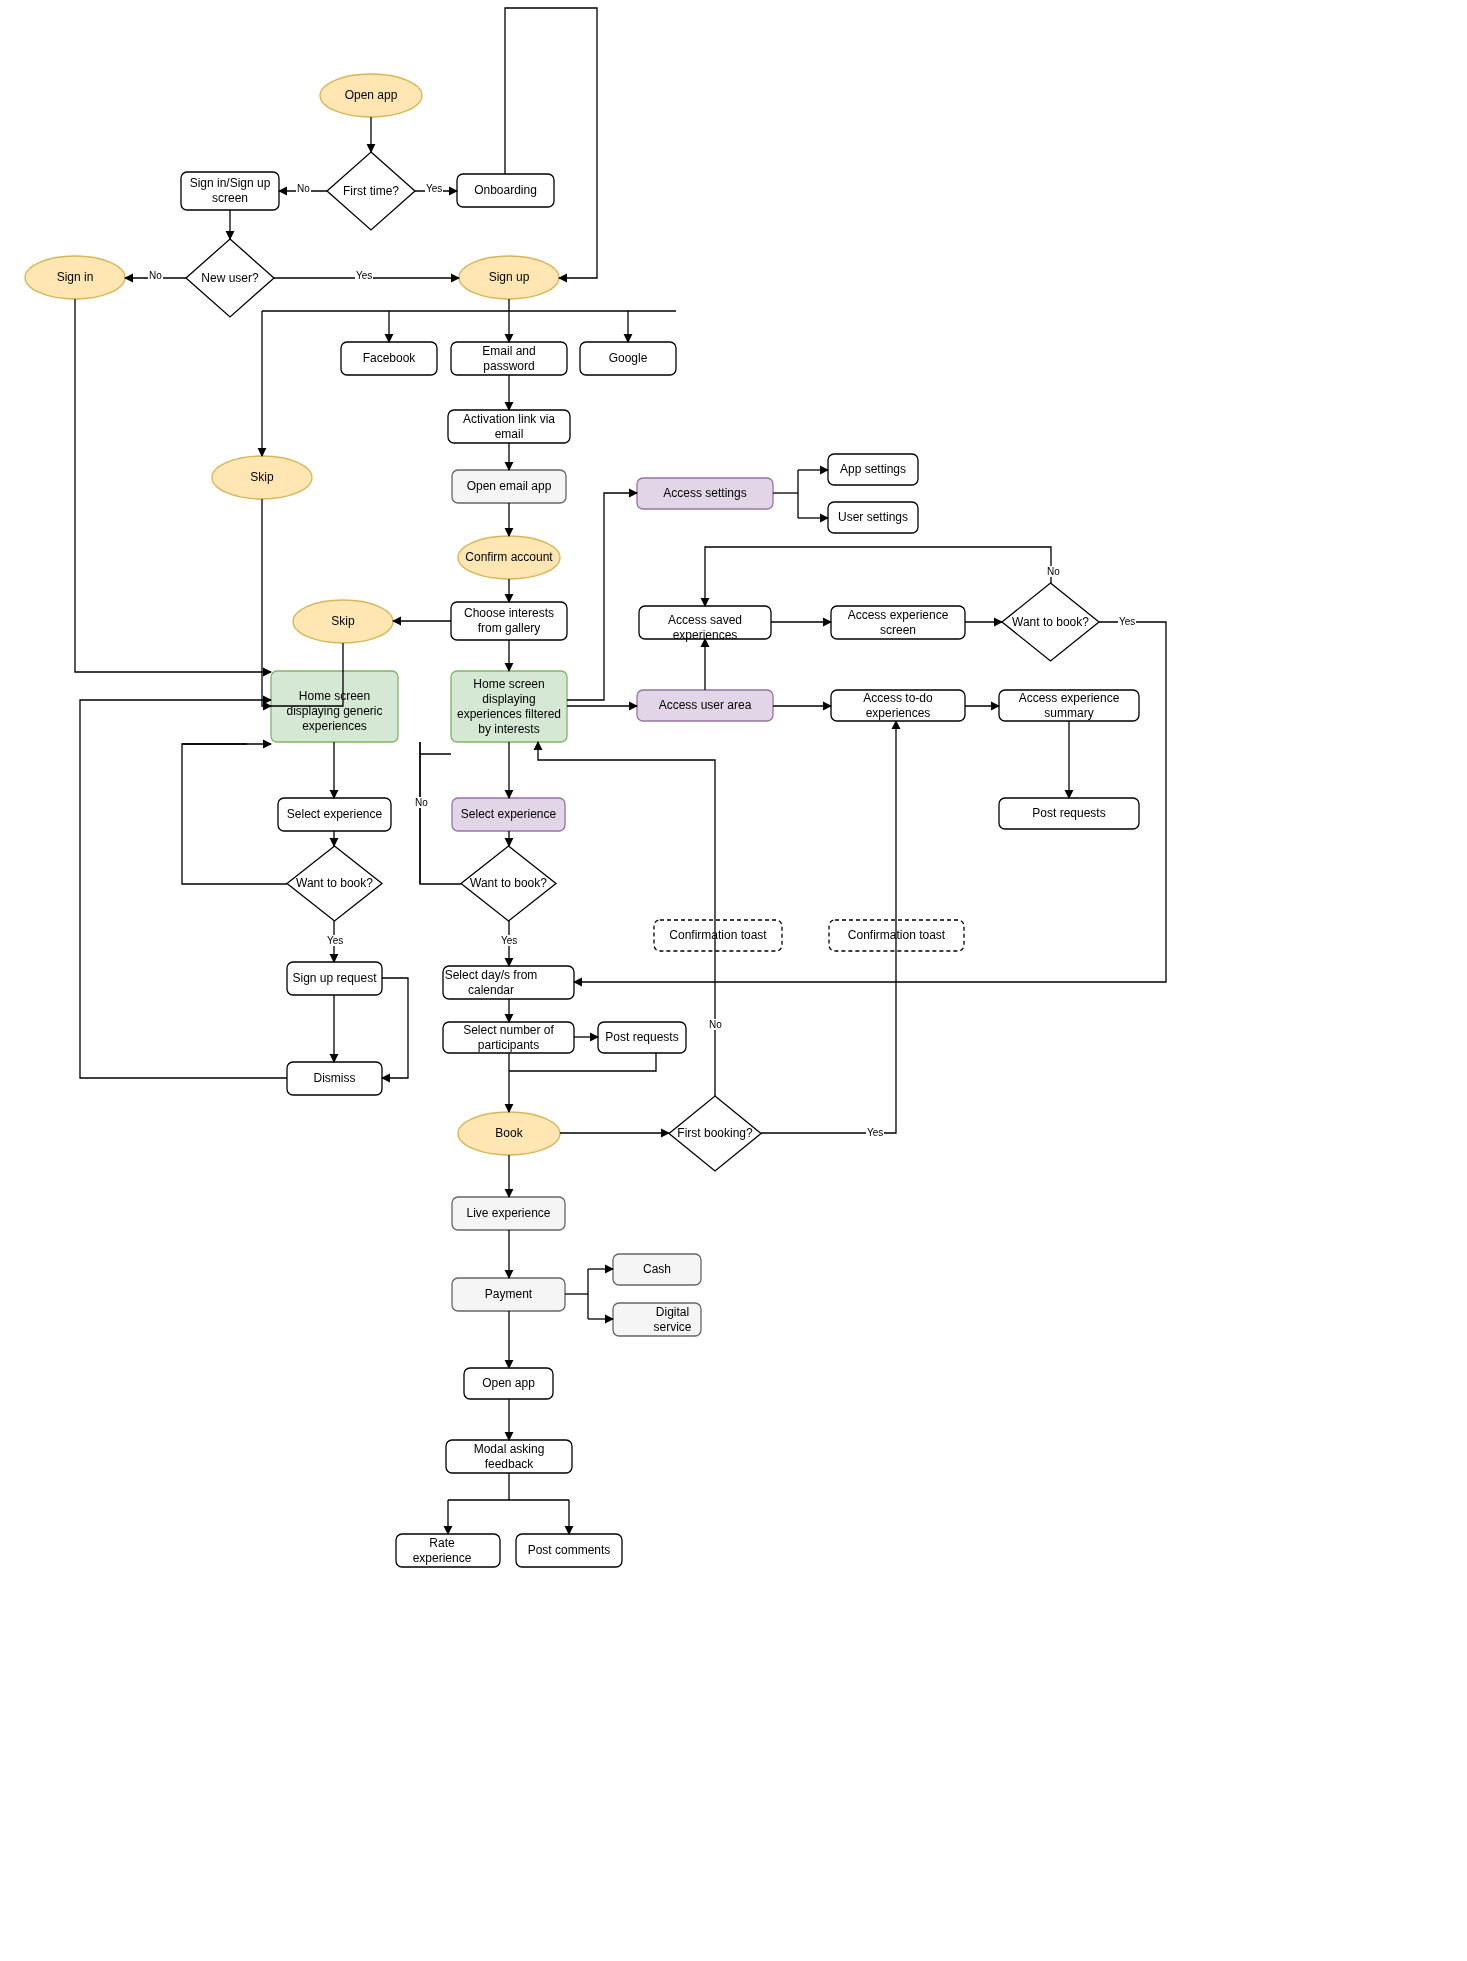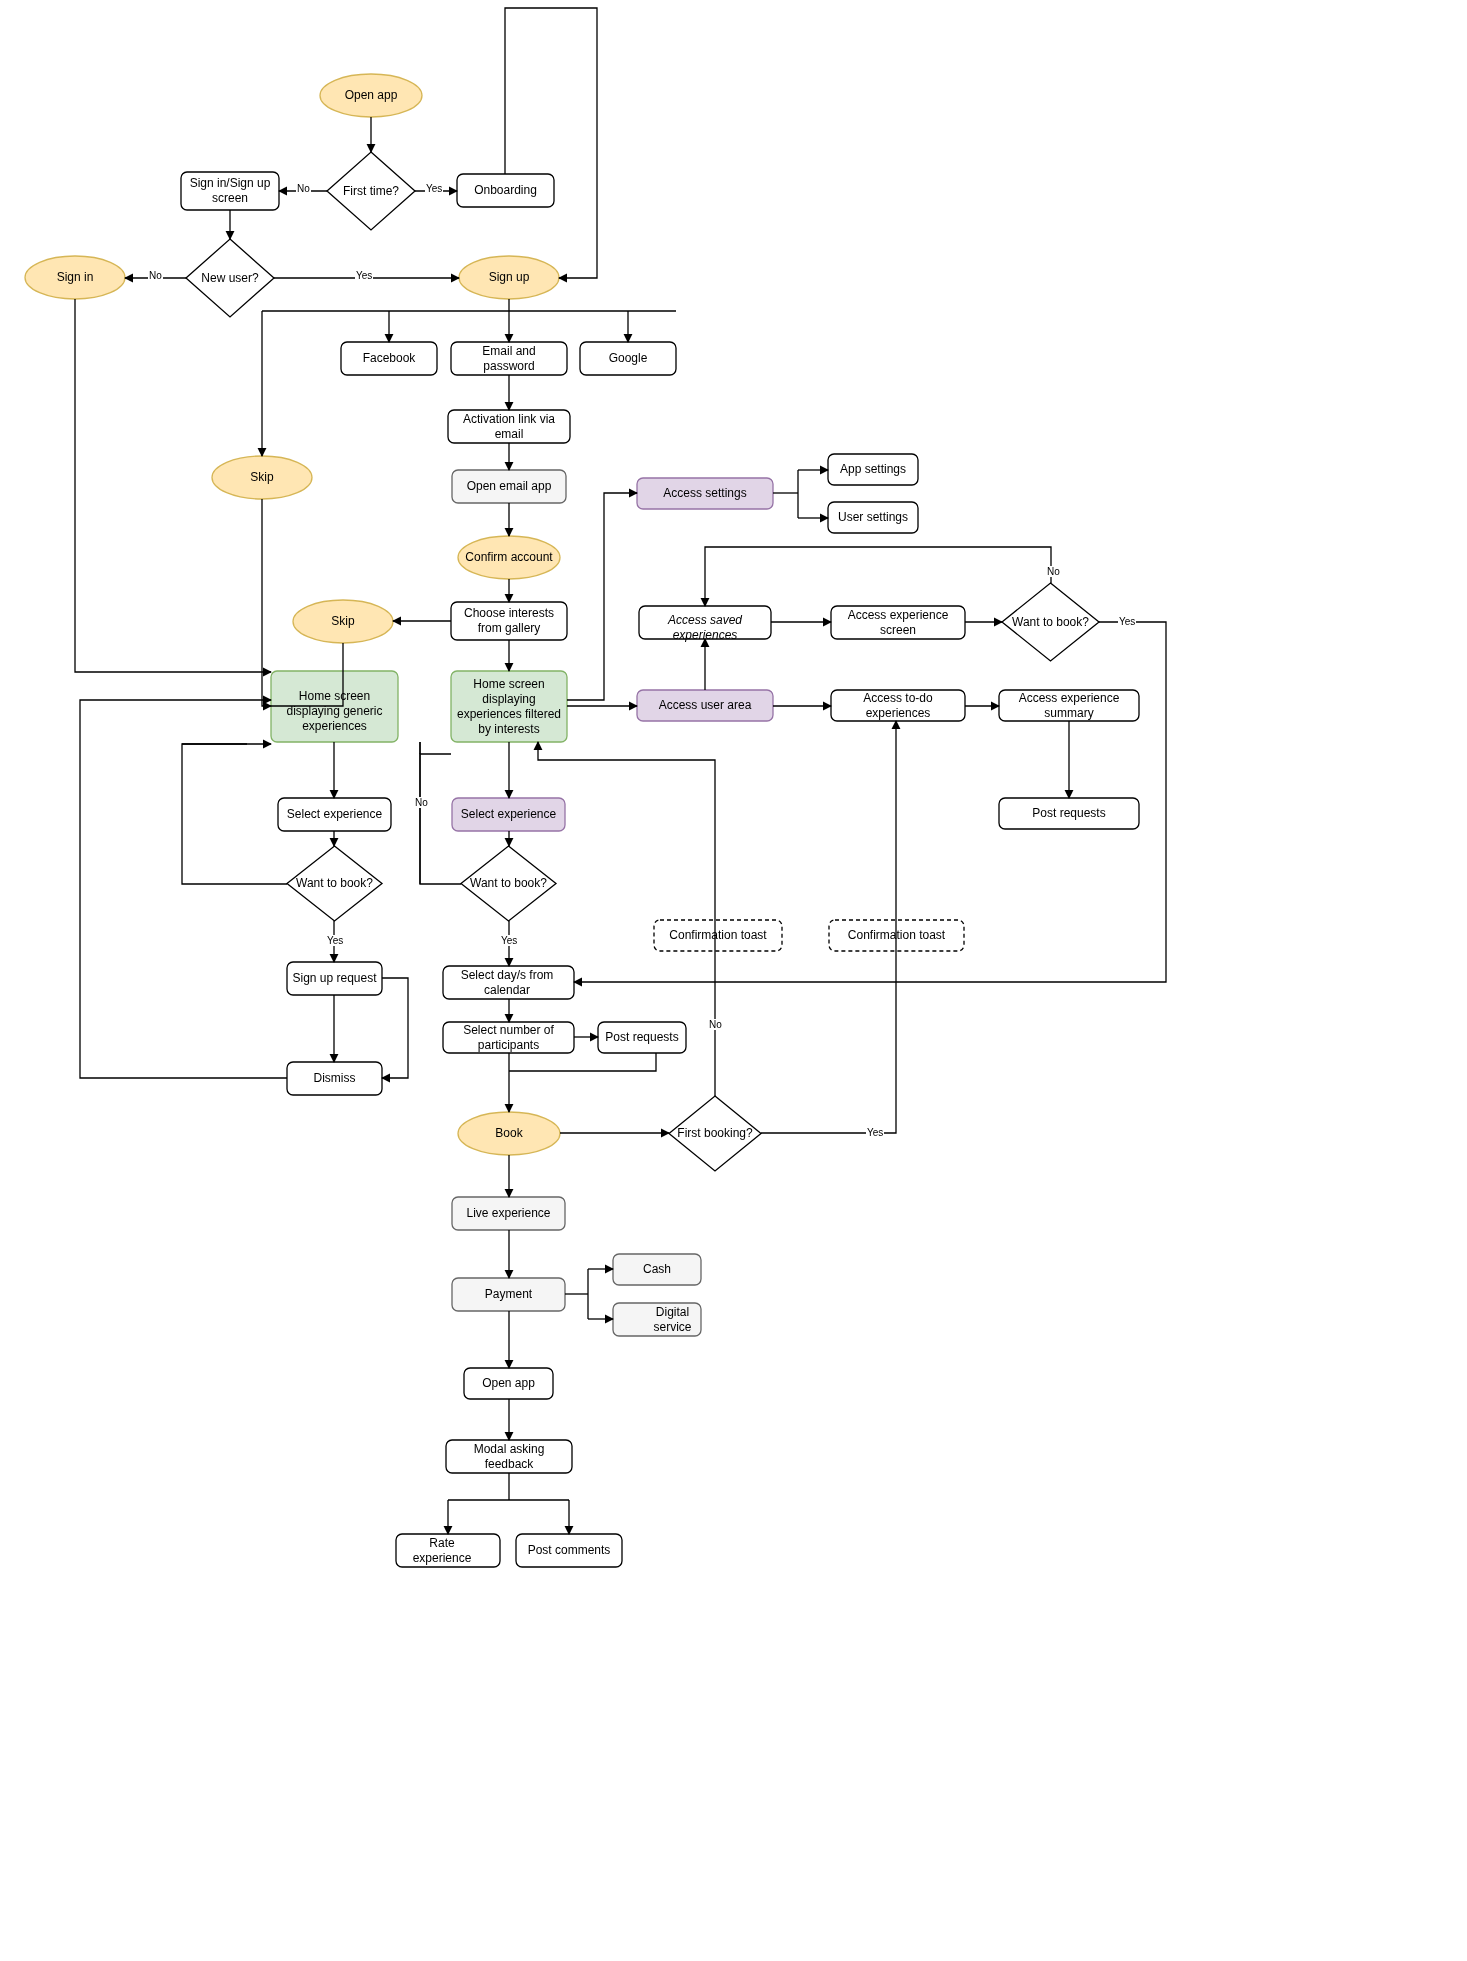--- a/index.html
+++ b/index.html
@@ -234,35 +234,35 @@
       <div class="node-label" style="left: 452px; top: 470px; width: 114px; height: 33px;">Open email app</div>
       <div class="node-label" style="left: 458px; top: 536px; width: 102px; height: 43px;">Confirm account</div>
       <div class="node-label" style="left: 451px; top: 602px; width: 116px; height: 38px;">Choose interests from gallery</div>
       <div class="node-label" style="left: 212px; top: 456px; width: 100px; height: 43px;">Skip</div>
       <div class="node-label" style="left: 293px; top: 600px; width: 100px; height: 43px;">Skip</div>
       <div class="node-label" style="left: 271px; top: 671px; width: 127px; height: 81px;">Home screen displaying generic experiences</div>
       <div class="node-label" style="left: 451px; top: 671px; width: 116px; height: 71px;">Home screen displaying experiences filtered by interests</div>
       <div class="node-label" style="left: 637px; top: 478px; width: 136px; height: 31px;">Access settings</div>
       <div class="node-label" style="left: 828px; top: 454px; width: 90px; height: 31px;">App settings</div>
       <div class="node-label" style="left: 828px; top: 502px; width: 90px; height: 31px;">User settings</div>
-      <div class="node-label" style="left: 639px; top: 606px; width: 132px; height: 44px; font-style: italic;">Access saved experiences</div>
+      <div class="node-label" style="left: 639px; top: 606px; width: 132px; height: 44px;">Access saved experiences</div>
       <div class="node-label" style="left: 831px; top: 606px; width: 134px; height: 33px;">Access experience screen</div>
       <div class="node-label" style="left: 1002px; top: 583px; width: 97px; height: 78px;">Want to book?</div>
       <div class="node-label" style="left: 637px; top: 690px; width: 136px; height: 31px;">Access user area</div>
       <div class="node-label" style="left: 831px; top: 690px; width: 134px; height: 31px;">Access to-do experiences</div>
       <div class="node-label" style="left: 999px; top: 690px; width: 140px; height: 31px;">Access experience summary</div>
       <div class="node-label" style="left: 999px; top: 798px; width: 140px; height: 31px;">Post requests</div>
       <div class="node-label" style="left: 278px; top: 798px; width: 113px; height: 33px;">Select experience</div>
       <div class="node-label" style="left: 452px; top: 798px; width: 113px; height: 33px;">Select experience</div>
       <div class="node-label" style="left: 287px; top: 846px; width: 95px; height: 75px;">Want to book?</div>
       <div class="node-label" style="left: 461px; top: 846px; width: 95px; height: 75px;">Want to book?</div>
       <div class="node-label" style="left: 654px; top: 920px; width: 128px; height: 31px;">Confirmation toast</div>
       <div class="node-label" style="left: 829px; top: 920px; width: 135px; height: 31px;">Confirmation toast</div>
       <div class="node-label" style="left: 287px; top: 962px; width: 95px; height: 33px;">Sign up request</div>
-      <div class="node-label" style="left: 446px; top: 966px; width: 122px; height: 33px; border-radius: 12px;">Select day/s from calendar</div>
+      <div class="node-label" style="left: 430px; top: 966px; width: 122px; height: 33px; border-radius: 12px;">Select day/s from calendar</div>
       <div class="node-label" style="left: 443px; top: 1022px; width: 131px; height: 31px;">Select number of participants</div>
       <div class="node-label" style="left: 598px; top: 1022px; width: 88px; height: 31px;">Post requests</div>
       <div class="node-label" style="left: 287px; top: 1062px; width: 95px; height: 33px;">Dismiss</div>
       <div class="node-label" style="left: 458px; top: 1112px; width: 102px; height: 43px;">Book</div>
       <div class="node-label" style="left: 669px; top: 1096px; width: 92px; height: 75px;">First booking?</div>
       <div class="node-label" style="left: 452px; top: 1197px; width: 113px; height: 33px;">Live experience</div>
       <div class="node-label" style="left: 452px; top: 1278px; width: 113px; height: 33px;">Payment</div>
       <div class="node-label" style="left: 613px; top: 1254px; width: 88px; height: 31px;">Cash</div>
       <div class="node-label" style="left: 613px; top: 1303px; width: 88px; height: 33px; padding-left: 35px;">Digital service</div>
       <div class="node-label" style="left: 464px; top: 1368px; width: 89px; height: 31px;">Open app</div>

